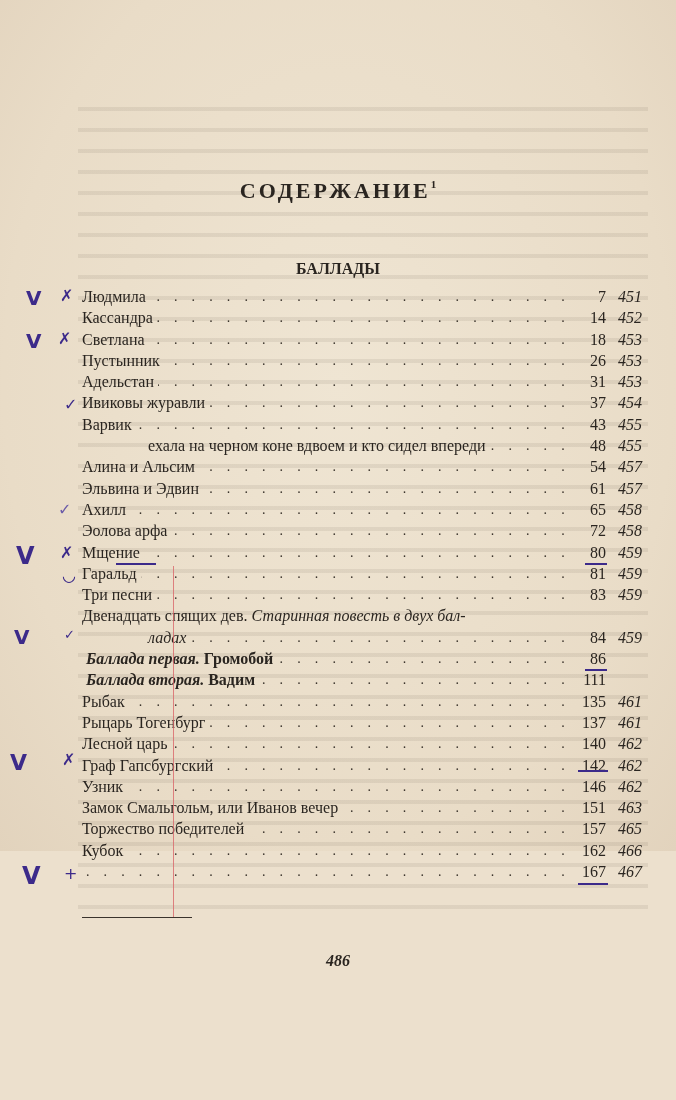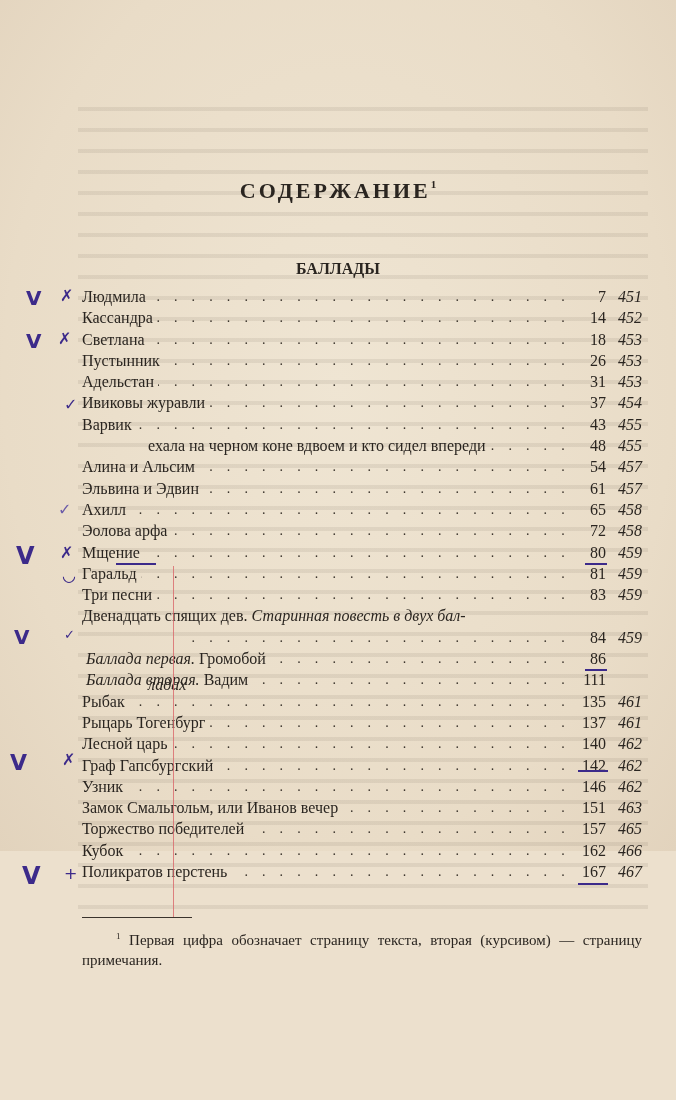--- a/index.html
+++ b/index.html
@@ -35,22 +35,22 @@
   }
   .row .t { white-space: nowrap; padding-right: 4px; }
   .row .d {
     flex: 1; overflow: hidden; white-space: nowrap; color: #3b342c;
     letter-spacing: 5.3px; font-size: 14px; text-align: right; direction: rtl;
   }
   .row .p1 { width: 36px; text-align: right; }
   .row .p2 { width: 36px; text-align: right; font-style: italic; }
   .row.wrap1 .t { flex: 1; }
   .row.cont .t { padding-left: 66px; }
-  .row.indent2 .t { padding-left: 4px; }
-  .it { font-style: italic; margin-top: 47px; }
+  .row.indent2 .t { padding-left: 4px; font-weight: bold; }
+  .it { font-style: italic; }
   .footrule { position: absolute; top: 917px; left: 82px; width: 110px; border-top: 1px solid #3a332c; }
   .footnote {
     position: absolute; top: 926px; left: 82px; width: 560px; font-size: 15px; line-height: 20px;
     text-indent: 34px; text-align: justify;
   }
   .footnote sup { font-size: 9px; }
   .pagenum {
     position: absolute; top: 952px; left: 0; width: 676px; text-align: center;
     font-size: 16px; font-style: italic; font-weight: bold;
   }
@@ -232,21 +232,20 @@
         <span class="p1">157</span>
         <span class="p2">465</span>
       </div>
     <div class="row">
         <span class="t">Кубок</span>
         <span class="d">. . . . . . . . . . . . . . . . . . . . . . . . . . . . . . . .</span>
         <span class="p1">162</span>
         <span class="p2">466</span>
       </div>
     <div class="row">
-        <span class="t">Поликратов перстень</span>
         <span class="d">. . . . . . . . . . . . . . . . . . . . . . . . . . . . . . . .</span>
         <span class="p1">167</span>
         <span class="p2">467</span>
       </div>
   </div>
 
   <div class="redline"></div>
   <span class="mark v" style="left:26px; top:286px;">V</span>
   <span class="mark x" style="left:60px; top:286px;">✗</span>
   <span class="mark v" style="left:26px; top:329px;">V</span>
@@ -262,14 +261,14 @@
   <span class="mark x" style="left:62px; top:750px;">✗</span>
   <span class="mark v" style="left:22px; top:862px; font-size:24px;">V</span>
   <span class="mark x" style="left:64px; top:864px;">+</span>
   <div class="ul" style="left:116px; top:563px; width:40px;"></div>
   <div class="ul" style="left:585px; top:563px; width:22px;"></div>
   <div class="ul" style="left:585px; top:669px; width:22px;"></div>
   <div class="ul" style="left:578px; top:770px; width:30px;"></div>
   <div class="ul" style="left:578px; top:883px; width:30px;"></div>
 
   <div class="footrule"></div>
-  <div class="footnote"><sup>1</sup> <span>Первая цифра обозначает страницу текста, вторая (курсивом) — страницу примечания.</span></div>
+  <div class="pagenum">486</div>
 </div>
 
 </body></html>

